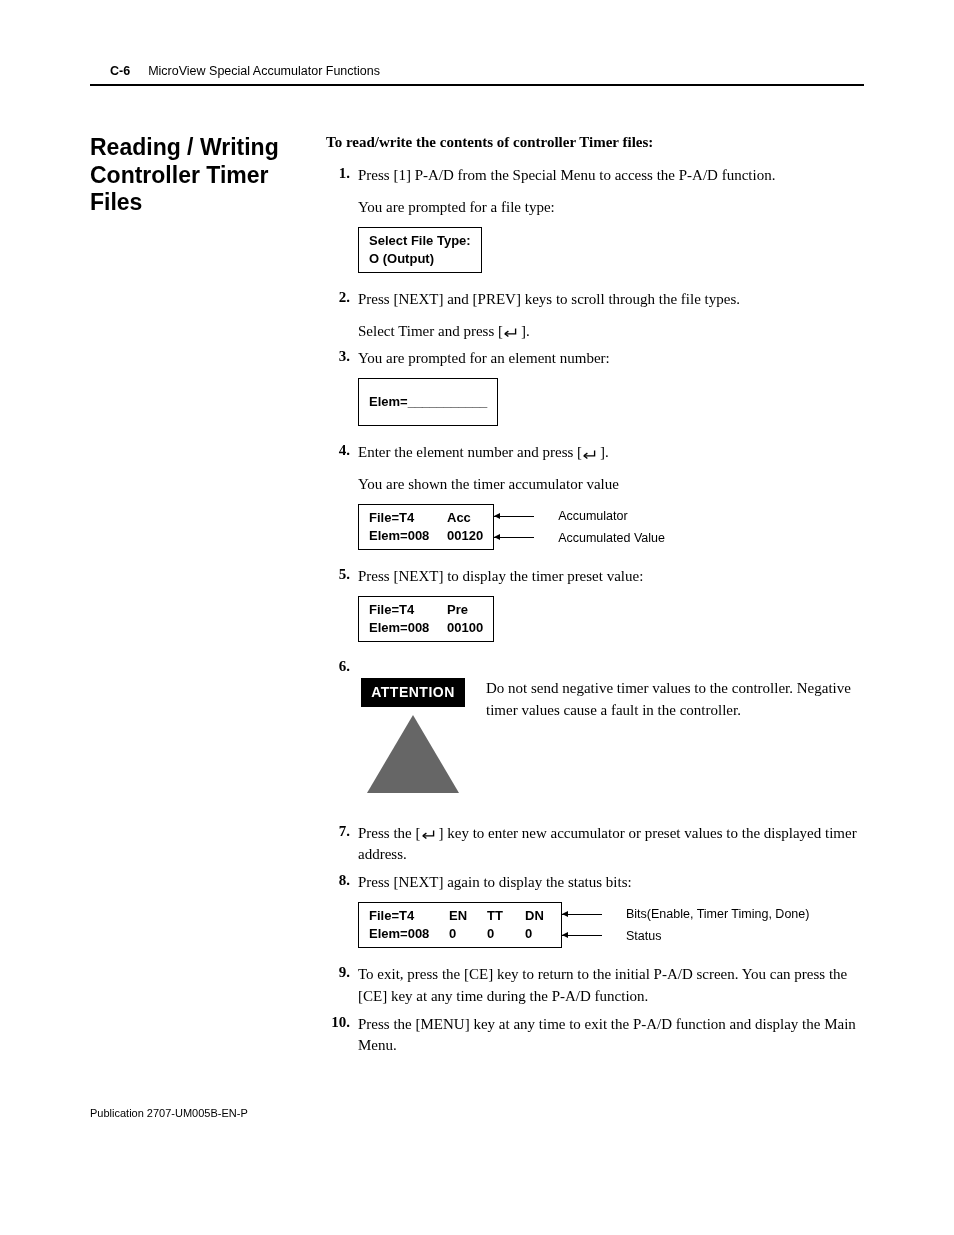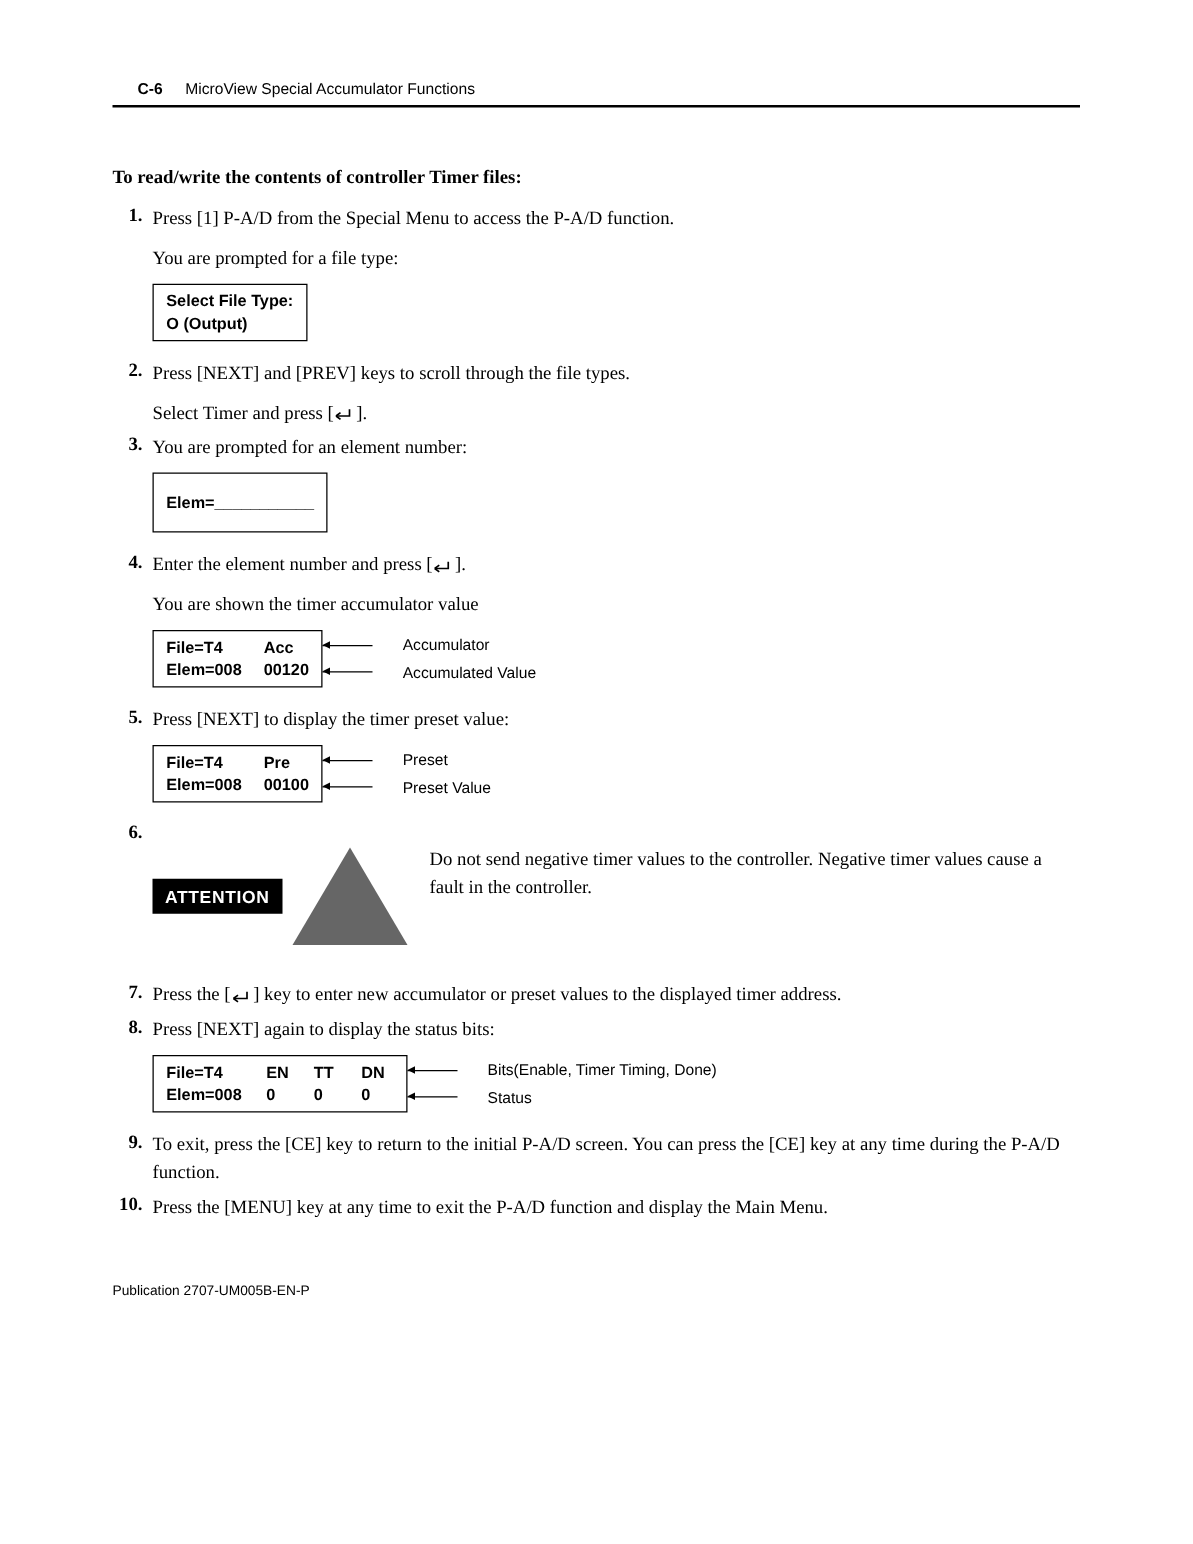--- a/index.html
+++ b/index.html
@@ -110,21 +110,21 @@
     height: 12px;
   }
   .attention-block {
     display: flex;
     gap: 18px;
     margin: 20px 0 24px 0;
   }
   .attn-left {
     flex: 0 0 110px;
     display: flex;
-    flex-direction: row;
+    flex-direction: column;
     align-items: center;
     gap: 8px;
   }
   .attn-label {
     background: #000;
     color: #fff;
     font-family: Arial, Helvetica, sans-serif;
     font-weight: bold;
     font-size: 14px;
     padding: 4px 10px;
@@ -155,20 +155,23 @@
 <body>
 
 <div class="page">
   <div class="header-row">
     <span class="pg-num">C-6</span>
     <span>MicroView Special Accumulator Functions</span>
   </div>
   <div class="rule"></div>
 
   <div class="cols">
+    <div class="left-col">
+      <div class="section-heading">Reading / Writing Controller Timer Files</div>
+    </div>
     <div class="right-col">
       <p class="intro-line">To read/write the contents of controller Timer files:</p>
 
       <ol class="steps">
         <li>
           <span class="num">1.</span>
           <span class="body">
             <span>Press [1] P-A/D from the Special Menu to access the P-A/D function.</span>
             <div class="gap">You are prompted for a file type:</div>
             <div class="box">
@@ -238,30 +241,20 @@
             <span>Press [NEXT] to display the timer preset value:</span>
             <div class="fig-row">
               <div class="box">
                 <div class="row">
                     <span style="min-width:64px">File=T4</span>
                     <span>Pre</span>
                   </div>
                 <div class="row">
                     <span style="min-width:64px">Elem=008</span>
                     <span>00100</span>
-                  </div>
-              </div>
-              <div class="fig-callouts">
-                <div class="arrow-wrap">
-                    <div class="arrow"></div>
-                    <span class="callout">Preset</span>
-                  </div>
-                <div class="arrow-wrap">
-                    <div class="arrow"></div>
-                    <span class="callout">Preset Value</span>
                   </div>
               </div>
             </div>
           </span>
         </li>
 
         <li>
           <span class="num">6.</span>
           <span class="body">
             <div class="attention-block">

